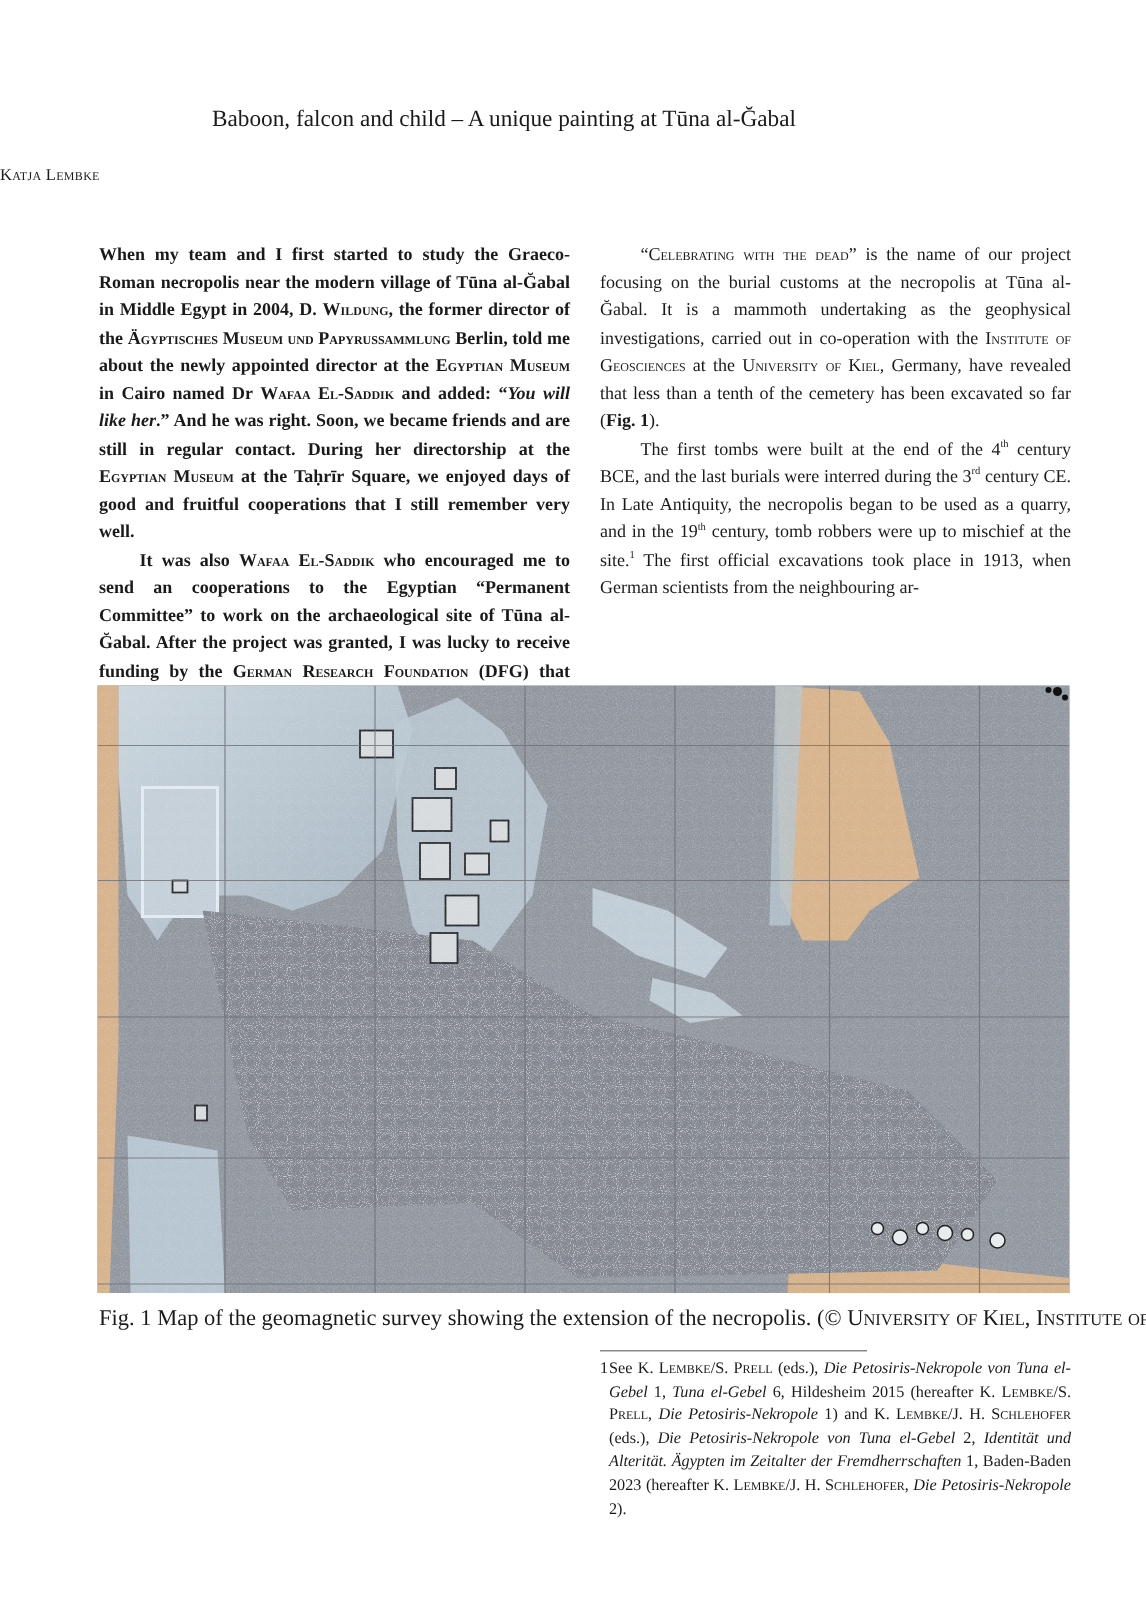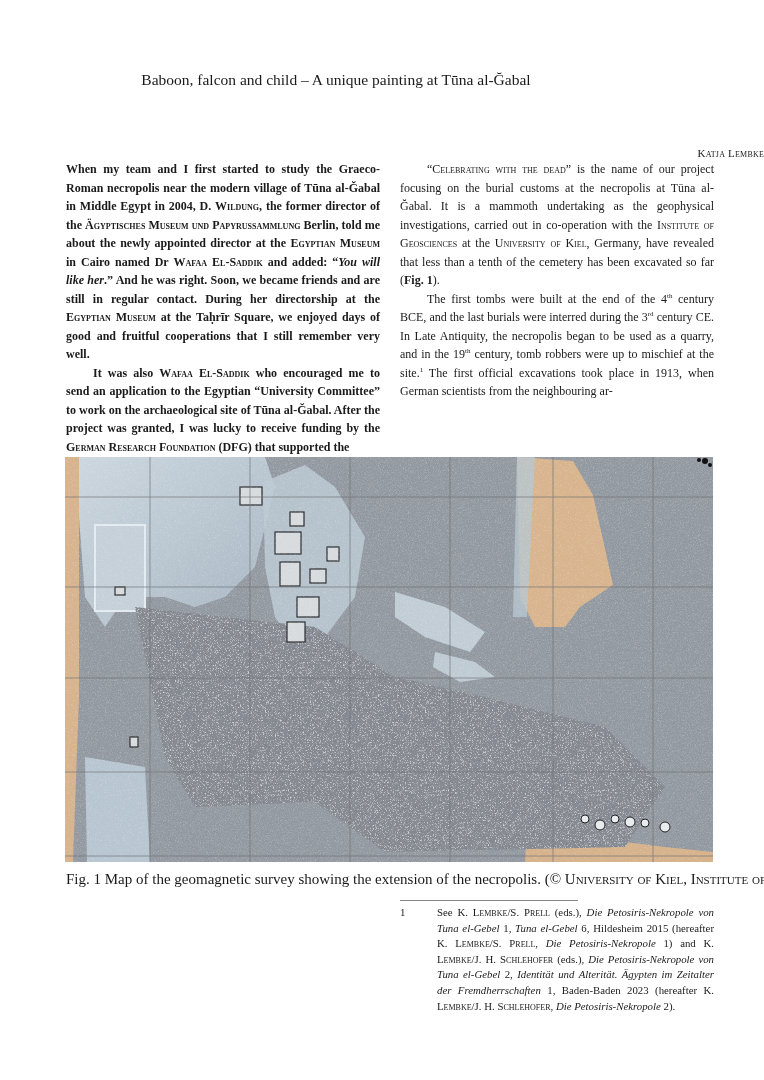--- a/index.html
+++ b/index.html
@@ -1,43 +1,43 @@
 <!DOCTYPE html>
 <html><head>
 <meta charset="utf-8">
 <style>
   html,body{margin:0;padding:0;background:#fff;}
   body{width:764px;height:1080px;position:relative;overflow:hidden;font-family:"Liberation Serif","DejaVu Serif",serif;color:#1a1a1a;}
   .title{position:absolute;top:71px;left:0;width:672px;text-align:center;font-size:15.5px;}
-  .author{position:absolute;top:111px;left:0;width:764px;text-align:right;font-size:11px;font-variant:small-caps;letter-spacing:0.2px;margin-top:36px;}
+  .author{position:absolute;top:111px;left:0;width:764px;text-align:left;font-size:11px;font-variant:small-caps;letter-spacing:0.2px;}
   .col{position:absolute;top:160px;width:314px;font-size:12px;line-height:18.5px;text-align:justify;hyphens:manual;}
   .col.left{left:66px;font-weight:bold;}
   .col.right{left:400px;}
   .col p{margin:0;}
   .col p.ind{text-indent:27px;}
   .sc{font-variant:small-caps;}
   sup{font-size:7px;line-height:0;vertical-align:5px;}
   .map{position:absolute;left:65px;top:457px;width:648px;height:405px;overflow:hidden;background:#8e949c;}
   .map svg{display:block;}
   .caption{position:absolute;top:871px;left:66px;width:660px;font-size:15px;white-space:nowrap;}
   .fnrule{position:absolute;top:900px;left:400px;width:178px;height:0;border-top:1px solid #888;}
   .footnote{position:absolute;top:905px;left:400px;width:314px;font-size:10.8px;line-height:15.6px;}
   .fn-num{position:absolute;left:0;top:0;width:20px;}
-  .fn-text{margin-left:37px;text-align:justify;}
+  .fn-text{margin-left:6px;text-align:justify;}
   .fn-text i{font-style:italic;}
 </style>
 </head>
 <body>
 
 <div class="title">Baboon, falcon and child – A unique painting at Tūna al-Ğabal</div>
 <div class="author">Katja Lembke</div>
 
 <div class="col left">
   <p><span>When my team and I first started to study the Graeco-Roman necropolis near the modern village of Tūna al-Ğabal in Middle Egypt in 2004, D. </span><span class="sc">Wildung</span><span>, the former director of the </span><span class="sc">Ägyptisches Museum und Papyrussammlung</span><span> Berlin, told me about the newly appointed director at the </span><span class="sc">Egyptian Museum</span><span> in Cairo named Dr </span><span class="sc">Wafaa El-Saddik</span><span> and added: “</span><i>You will like her</i><span>.” And he was right. Soon, we became friends and are still in regular contact. During her directorship at the </span><span class="sc">Egyptian Museum</span><span> at the Taḥrīr Square, we enjoyed days of good and fruitful cooperations that I still remember very well.</span></p>
-  <p class="ind"><span>It was also </span><span class="sc">Wafaa El-Saddik</span><span> who encouraged me to send an application to the Egyptian “University Committee” to work on the archaeological site of Tūna al-Ğabal. After the project was granted, I was lucky to receive funding by the </span><span class="sc">German Research Foundation</span><span> (DFG) that supported the</span></p>
+  <p class="ind"><span>It was also </span><span class="sc">Wafaa El-Saddik</span><span> who encouraged me to send an cooperations to the Egyptian “Permanent Committee” to work on the archaeological site of Tūna al-Ğabal. After the project was granted, I was lucky to receive funding by the </span><span class="sc">German Research Foundation</span><span> (DFG) that supported the</span></p>
 </div>
 
 <div class="col right">
   <p class="ind"><span>“</span><span class="sc">Celebrating with the dead</span><span>” is the name of our project focusing on the burial customs at the necropolis at Tūna al-Ğabal. It is a mammoth undertaking as the geophysical investigations, carried out in co-operation with the </span><span class="sc">Institute of Geosciences</span><span> at the </span><span class="sc">University of Kiel</span><span>, Germany, have revealed that less than a tenth of the cemetery has been excavated so far (</span><b>Fig. 1</b><span>).</span></p>
   <p class="ind"><span>The first tombs were built at the end of the 4</span><sup>th</sup><span> century BCE, and the last burials were interred during the 3</span><sup>rd</sup><span> century CE. In Late Antiquity, the necropolis began to be used as a quarry, and in the 19</span><sup>th</sup><span> century, tomb robbers were up to mischief at the site.</span><sup>1</sup><span> The first official excavations took place in 1913, when German scientists from the neighbouring ar-</span></p>
 </div>
 
 <div class="map">
   <svg width="648" height="405" viewBox="0 0 648 405" xmlns="http://www.w3.org/2000/svg">
     <defs>

